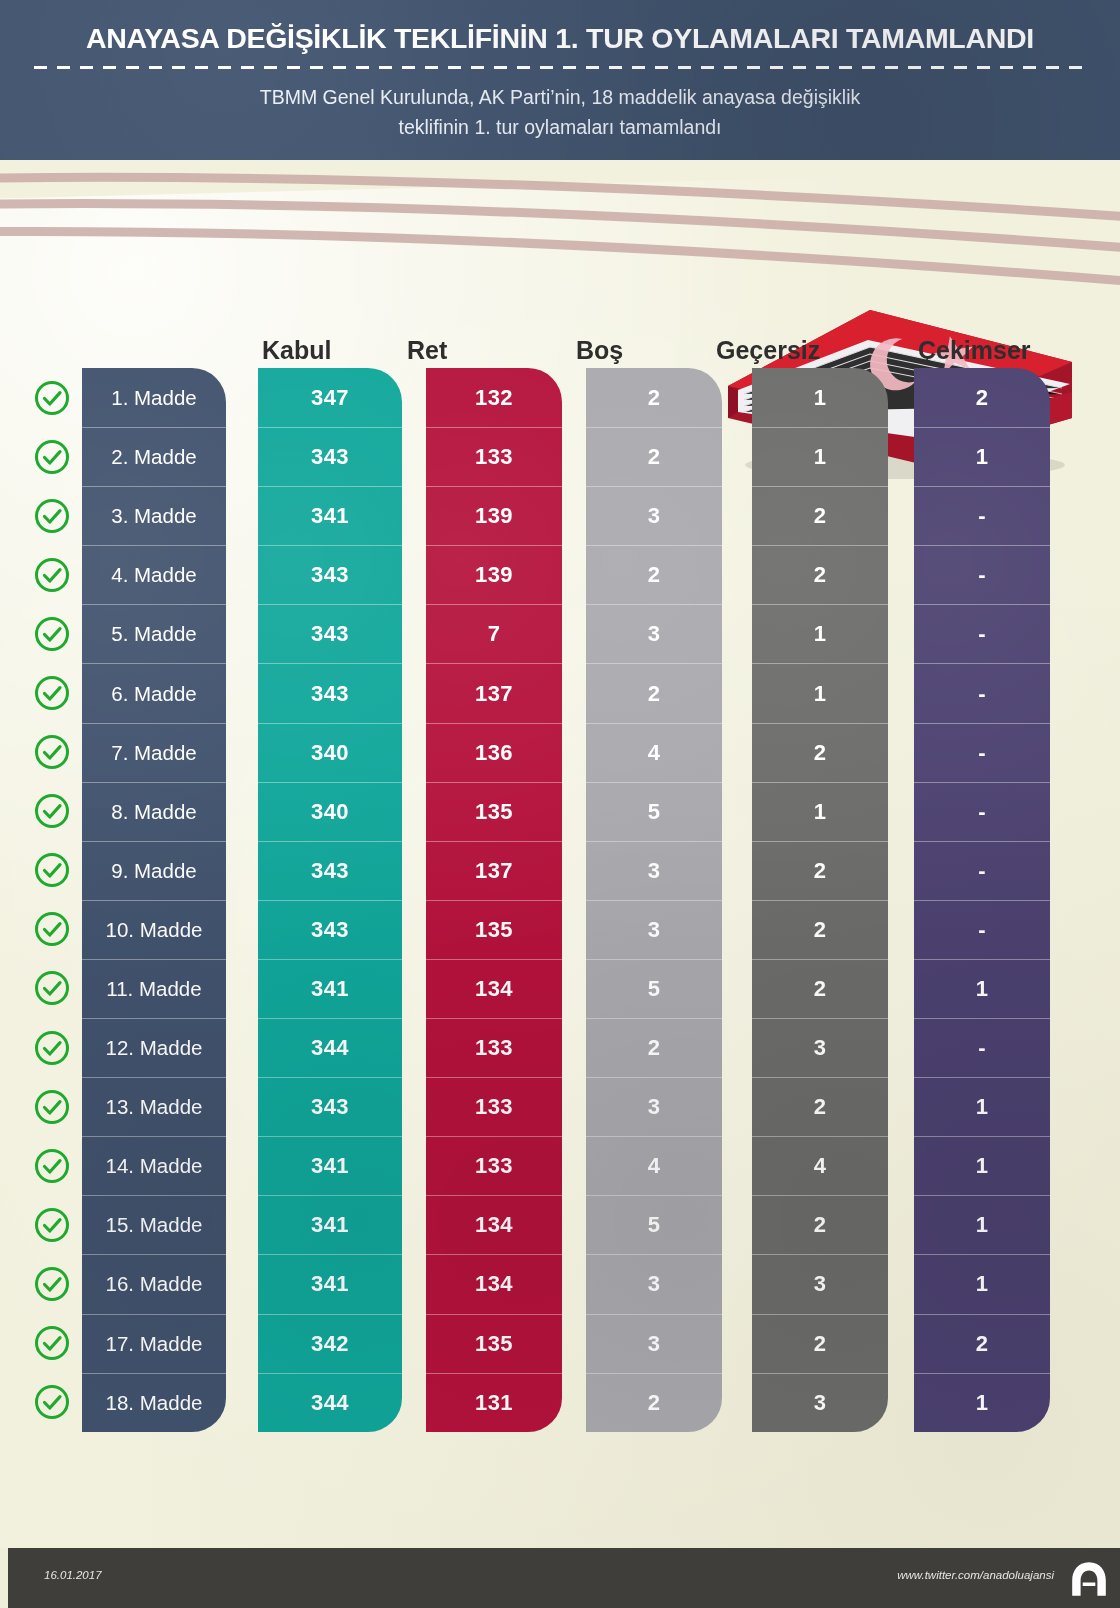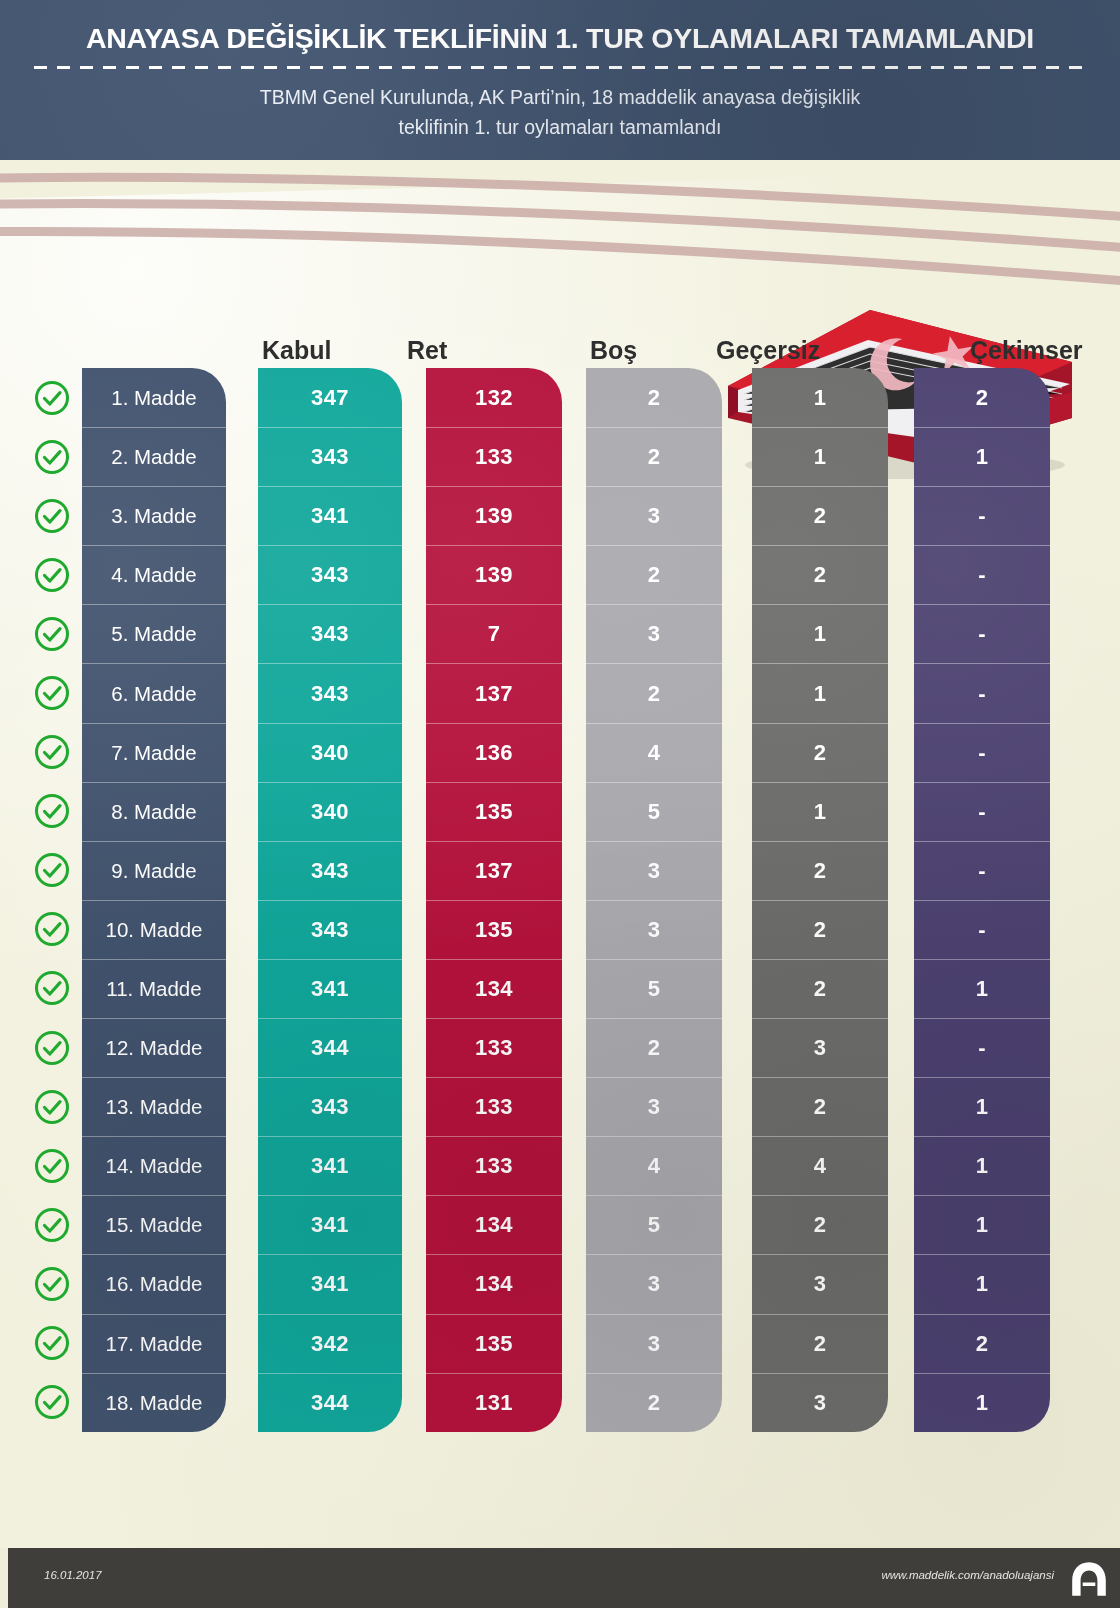--- a/index.html
+++ b/index.html
@@ -319,23 +319,23 @@
           <div class="check-row">
             <svg width="36" height="36" viewBox="0 0 36 36">
               <circle cx="18" cy="18" r="15.5" fill="none" stroke="#1fa92e" stroke-width="3"></circle>
               <path d="M10.5 18.5 L15.8 24 L26 12.6" fill="none" stroke="#1fa92e" stroke-width="3.2" stroke-linecap="round" stroke-linejoin="round"></path>
             </svg>
           </div>
         </div>
       <div id="headers-layer">
           <div class="col-header" style="left: 262px;">Kabul</div>
           <div class="col-header" style="left: 407px;">Ret</div>
-          <div class="col-header" style="left: 590px;">Boş</div>
+          <div class="col-header" style="left: 576px;">Boş</div>
           <div class="col-header" style="left: 716px;">Geçersiz</div>
-          <div class="col-header" style="left: 970px;">Çekimser</div>
+          <div class="col-header" style="left: 918px;">Çekimser</div>
         </div>
       <div id="columns-layer">
           <div class="column label-col" style="left: 82px; width: 144px; height: 1063.8px; background: rgb(66, 83, 110);">
             <div class="cell lbl">1. Madde</div>
             <div class="cell lbl">2. Madde</div>
             <div class="cell lbl">3. Madde</div>
             <div class="cell lbl">4. Madde</div>
             <div class="cell lbl">5. Madde</div>
             <div class="cell lbl">6. Madde</div>
             <div class="cell lbl">7. Madde</div>
@@ -450,21 +450,21 @@
             <div class="cell num">1</div>
             <div class="cell num">2</div>
             <div class="cell num">1</div>
           </div>
         </div>
     </div>
   </div>
 
   <div class="footer">
     <div class="footer-date">16.01.2017</div>
-    <div class="footer-url">www.maddelik.com/anadoluajansi</div>
+    <div class="footer-url">www.twitter.com/anadoluajansi</div>
     <svg class="footer-logo" viewBox="0 0 60 56">
       <path d="M30 4 C14 4 6 16 6 30 L6 52 L18 52 L18 30 C18 22 23 16 30 16 C37 16 42 22 42 30 L42 52 L54 52 L54 30 C54 16 46 4 30 4 Z" fill="#ffffff"></path>
       <rect x="21" y="33" width="18" height="5" fill="#ffffff"></rect>
       <path d="M30 12 L30 52" stroke="#403e3b" stroke-width="3" fill="none" opacity="0"></path>
     </svg>
   </div>
 
 </div>
 
 </body></html>

